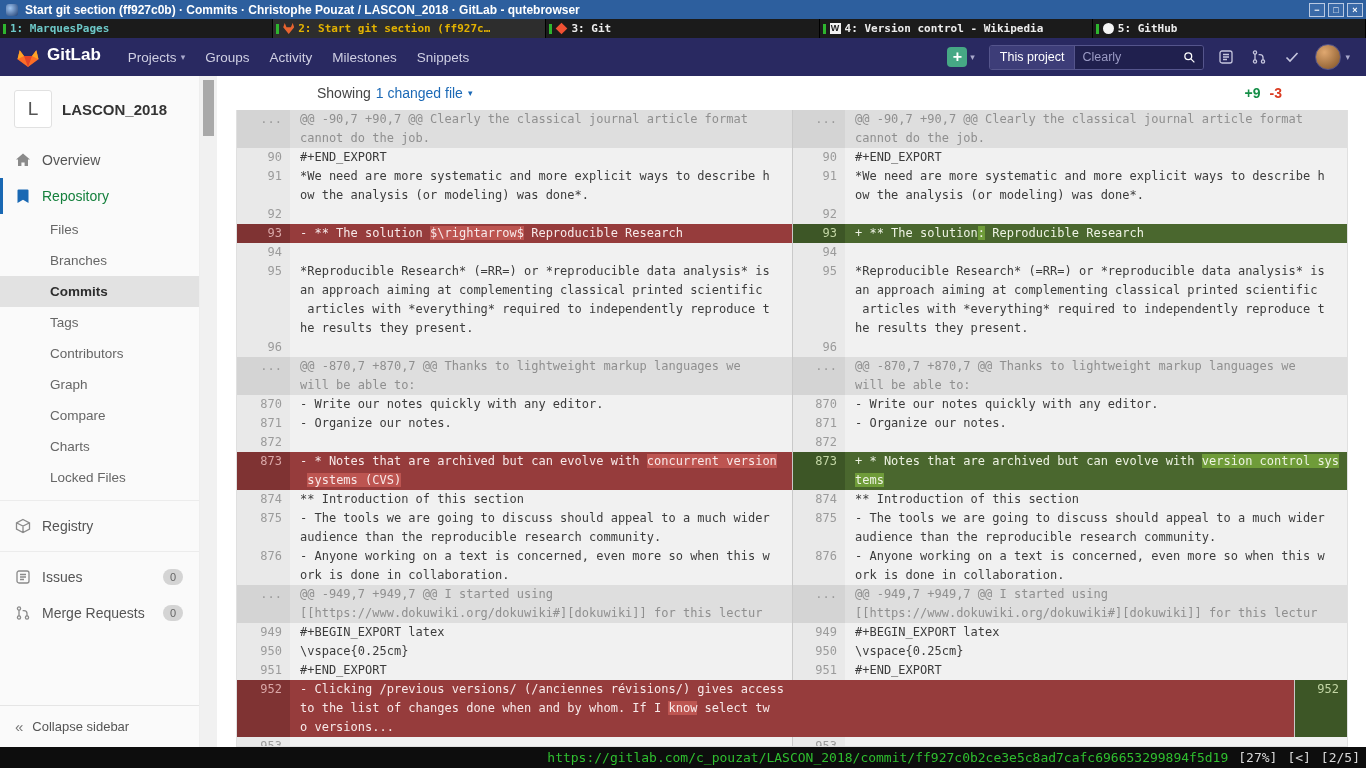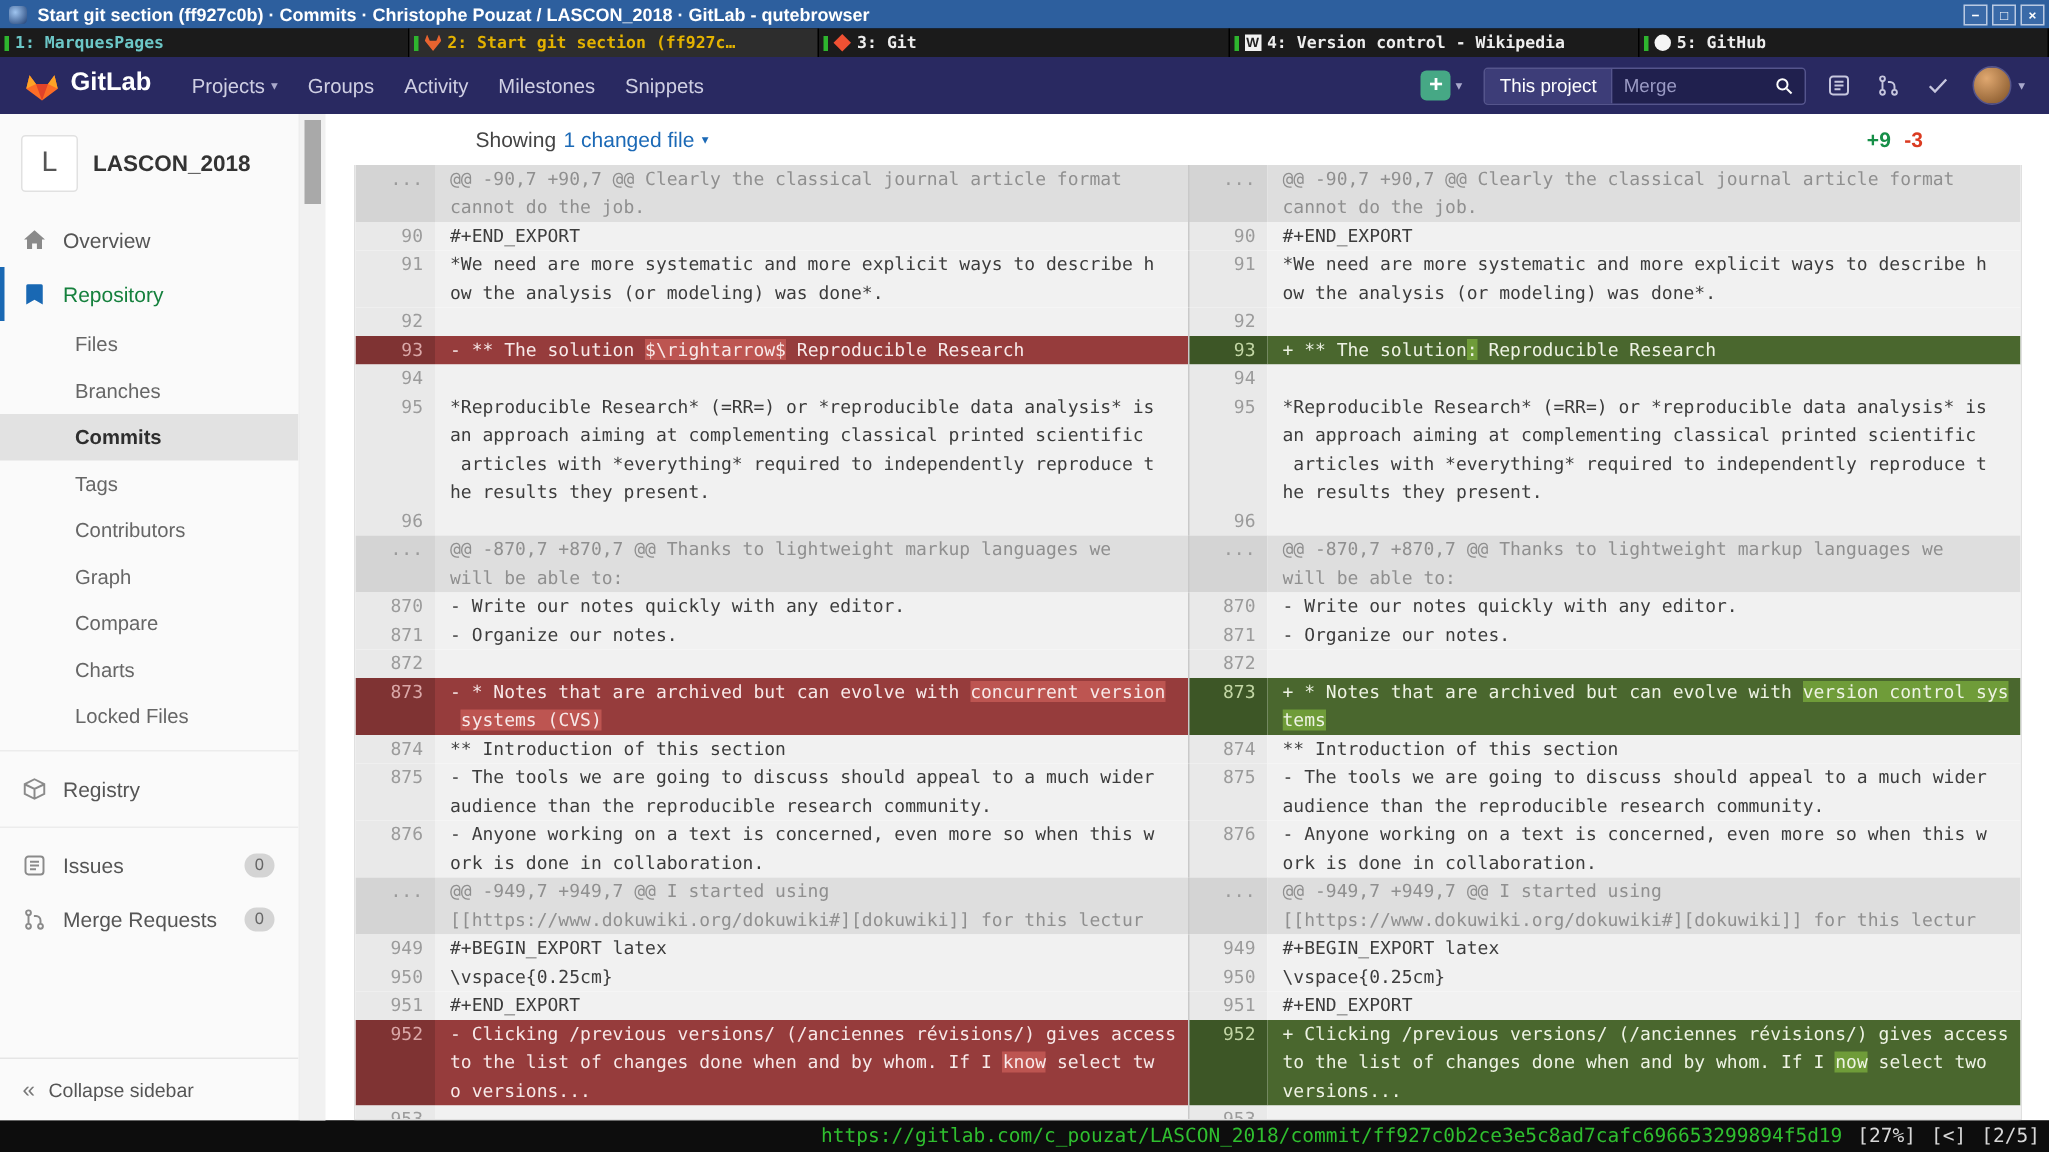--- a/index.html
+++ b/index.html
@@ -196,21 +196,21 @@
         </span>
       </nav>
     <div class="hdr-right">
       <div class="plus-btn">
         <span class="plus-box">+</span>
         <span class="caret">▾</span>
       </div>
       <div class="searchbar">
         <span class="search-scope">This project</span>
         <span class="search-field">
-          <span>Merge</span>
+          <span>Clearly</span>
           <svg class="mag" width="13" height="13" viewBox="0 0 16 16" fill="none" stroke="#fff" stroke-width="1.6">
             <circle cx="6.5" cy="6.5" r="4.2"></circle>
               <path d="m10 10 4 4"></path>
           </svg>
         </span>
       </div>
       <span class="hdr-icons" style="display:flex;gap:16px;align-items:center;">
           <span class="hdr-icon"><svg width="16" height="16" viewBox="0 0 16 16" fill="none" stroke="currentColor" stroke-width="1.3">
               <rect x="2" y="2" width="12" height="12" rx="2"></rect>
               <path d="M5 5.5h6M5 8h6M5 10.5h4"></path>
@@ -549,25 +549,20 @@
             </div>
           </div>
           <div class="diff-row">
             <div class="g left g-removed">952</div>
             <div class="codecell c-removed">
               <div class="line"><span>- Clicking /previous versions/ (/anciennes révisions/) gives access</span></div>
               <div class="line"><span>to the list of changes done when and by whom. If I </span><span class="hl">know</span><span> select tw</span></div>
               <div class="line"><span>o versions...</span></div>
             </div>
             <div class="g right g-added">952</div>
-            <div class="codecell c-added">
-              <div class="line"><span>+ Clicking /previous versions/ (/anciennes révisions/) gives access</span></div>
-              <div class="line"><span>to the list of changes done when and by whom. If I </span><span class="hl">now</span><span> select two</span></div>
-              <div class="line"><span>versions...</span></div>
-            </div>
           </div>
           <div class="diff-row">
             <div class="g left g-context">953</div>
             <div class="codecell c-context">
               <div class="line"><span></span></div>
             </div>
             <div class="g right g-context">953</div>
             <div class="codecell c-context">
               <div class="line"><span></span></div>
             </div>

